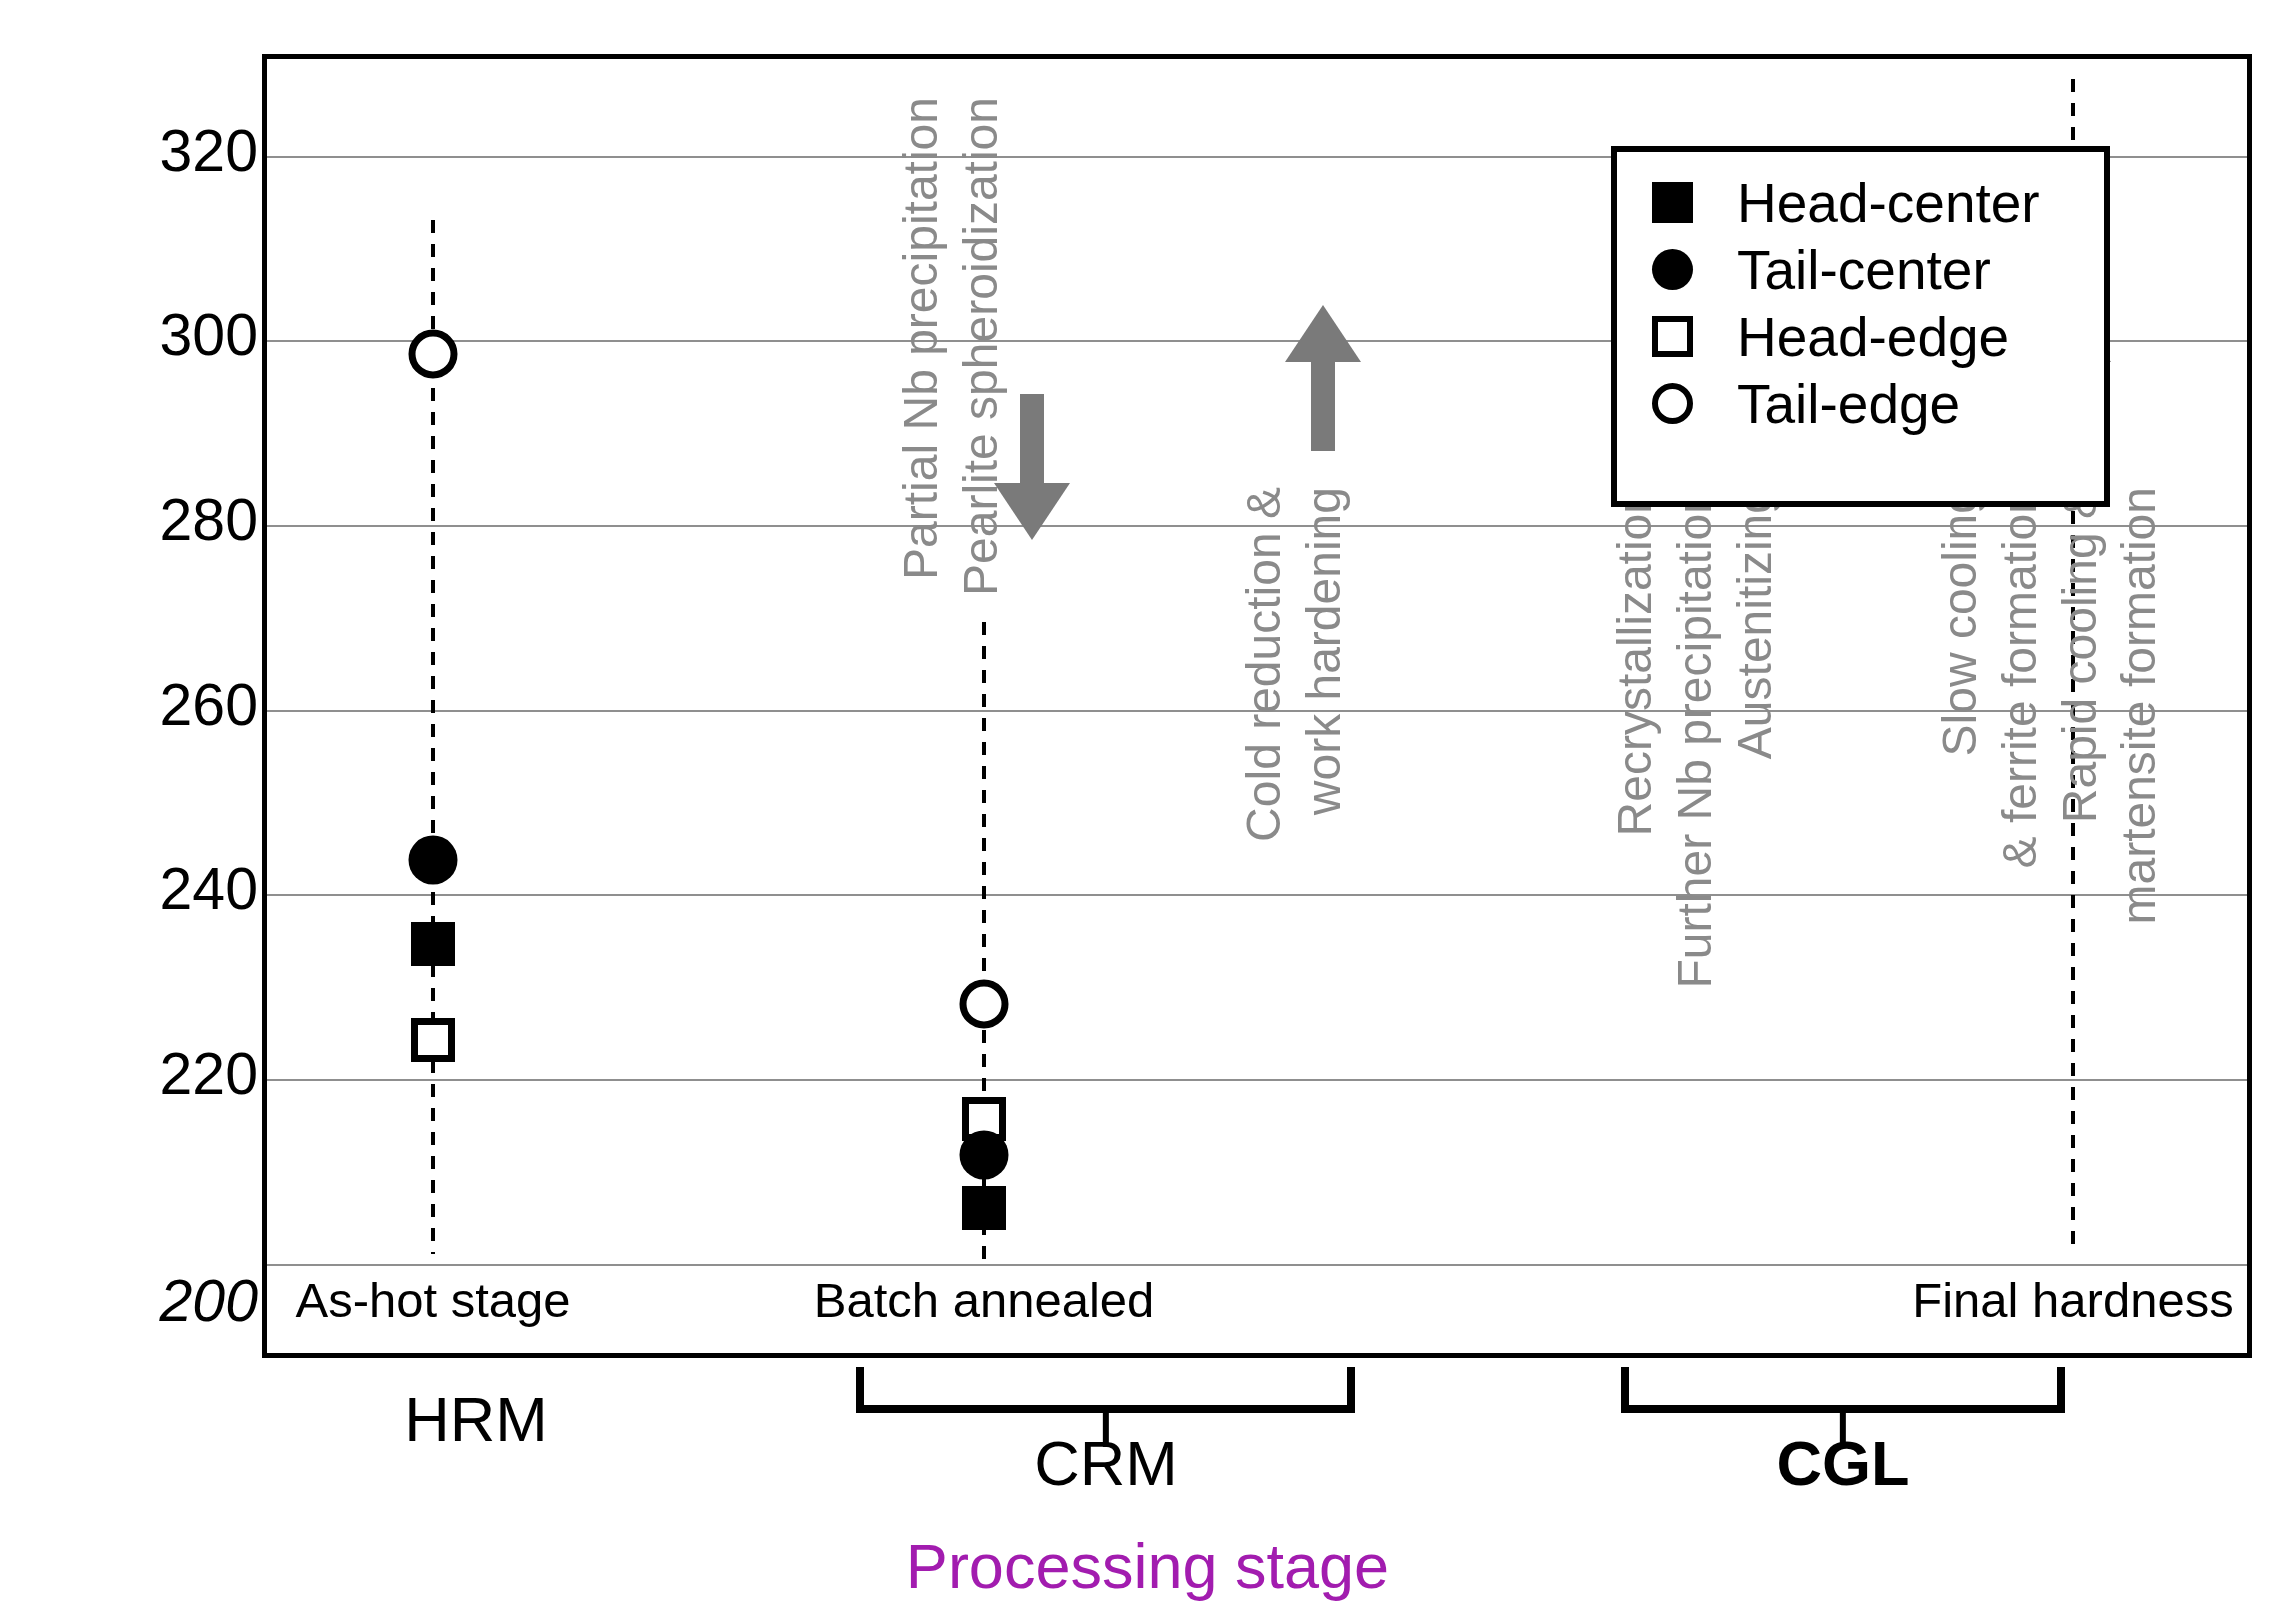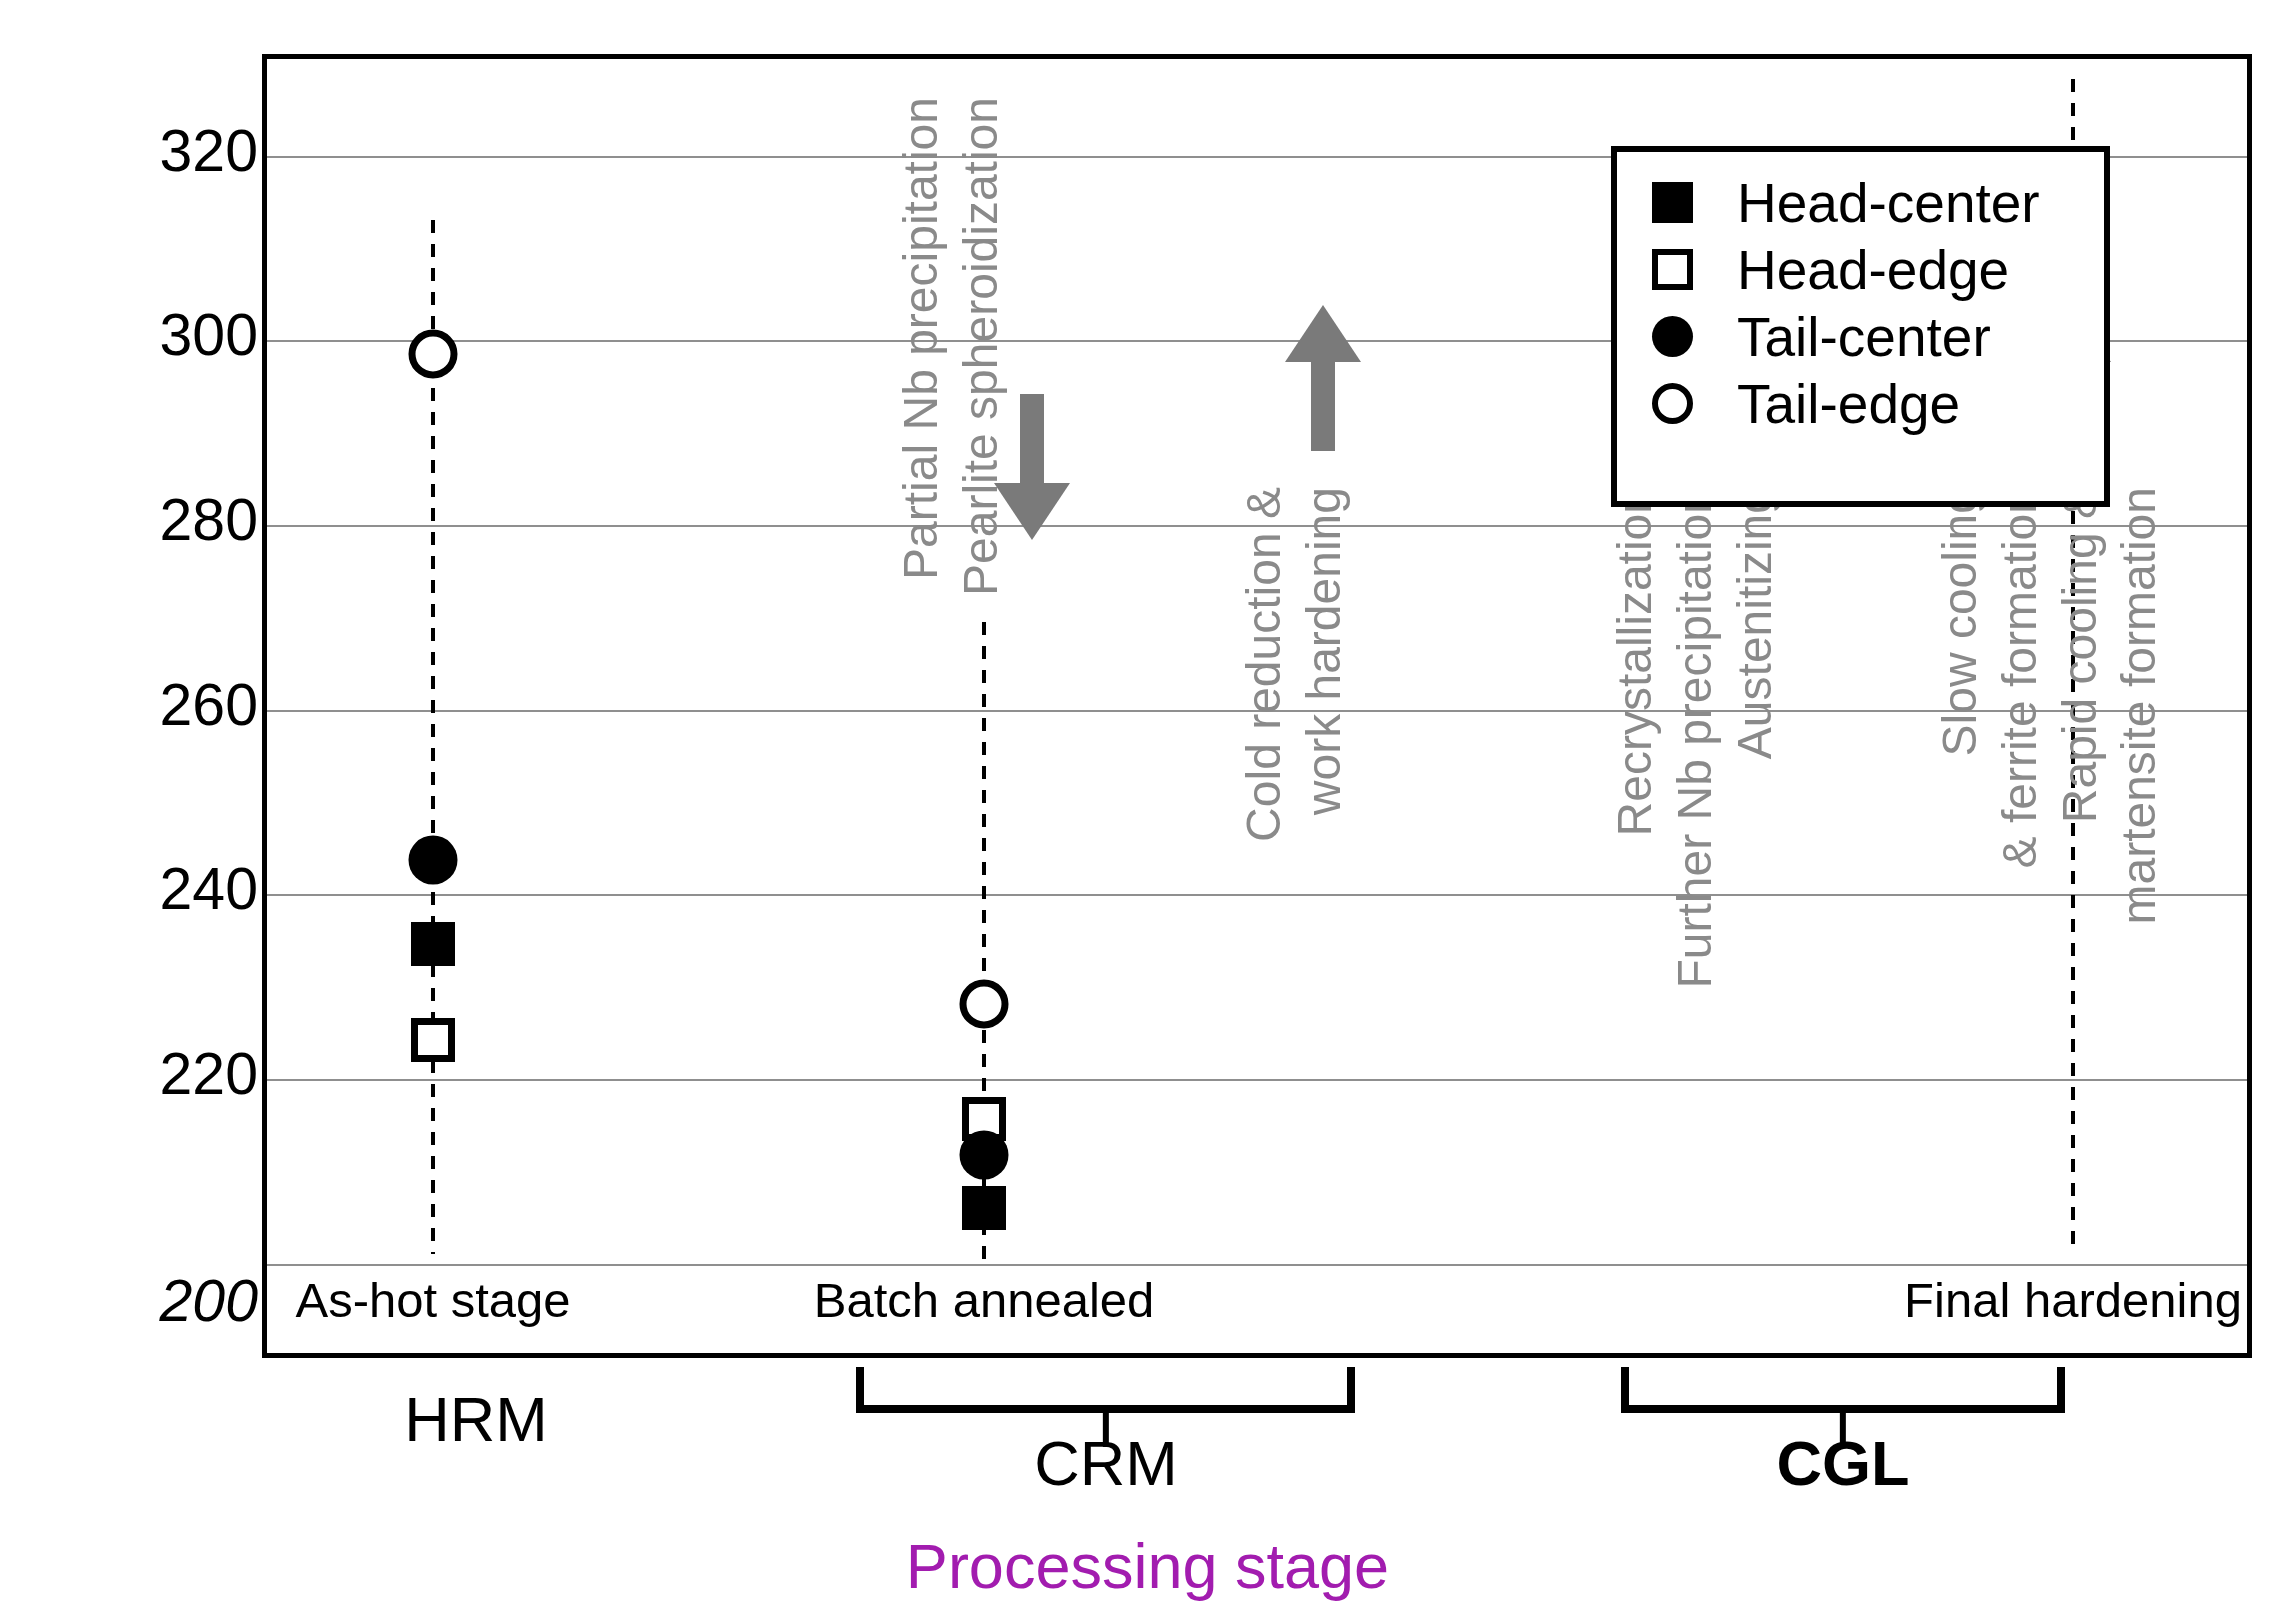--- a/index.html
+++ b/index.html
@@ -120,21 +120,21 @@
   </div>
   <div class="point-label" style="left:717px;">Batch annealed</div>
 
   <div class="series-group" style="left:1806px;">
     <div class="err-line" style="top:20px;height:1175px;"></div>
     <div class="marker m-ci-open" style="top:181px;"></div>
     <div class="marker m-ci-filled" style="top:228px;"></div>
     <div class="marker m-sq-open" style="top:298px;"></div>
     <div class="marker m-sq-filled" style="top:360px;"></div>
   </div>
-  <div class="point-label" style="left:1806px;">Final hardening</div>
+  <div class="point-label" style="left:1806px;">Final hardness</div>
 
   <div class="annot-block" style="left:626px;top:38px;">
     <div class="annot-line">Partial Nb precipitation</div>
     <div class="annot-line">Pearlite spheroidization</div>
   </div>
   <div style="position:absolute;left:717px;top:335px;width:95px;height:146px;">
     <div class="arrow-shaft" style="top:0;height:89px;"></div>
     <div class="arrow-head-down" style="top:89px;"></div>
   </div>
 
@@ -167,26 +167,26 @@
     <div class="arrow-head-up" style="top:0;"></div>
     <div class="arrow-shaft" style="top:57px;height:89px;"></div>
   </div>
 
   <div id="legend">
     <div class="legend-row">
       <div class="legend-swatch sw-sq-filled"></div>
       <div class="legend-label">Head-center</div>
     </div>
     <div class="legend-row">
+      <div class="legend-swatch sw-ci-filled"></div>
+      <div class="legend-label">Tail-center</div>
+    </div>
+    <div class="legend-row">
       <div class="legend-swatch sw-sq-open"></div>
       <div class="legend-label">Head-edge</div>
-    </div>
-    <div class="legend-row">
-      <div class="legend-swatch sw-ci-filled"></div>
-      <div class="legend-label">Tail-center</div>
     </div>
     <div class="legend-row">
       <div class="legend-swatch sw-ci-open"></div>
       <div class="legend-label">Tail-edge</div>
     </div>
   </div>
 
 </div>
 
 <div class="gridline-label" style="top:151px;">320</div>

